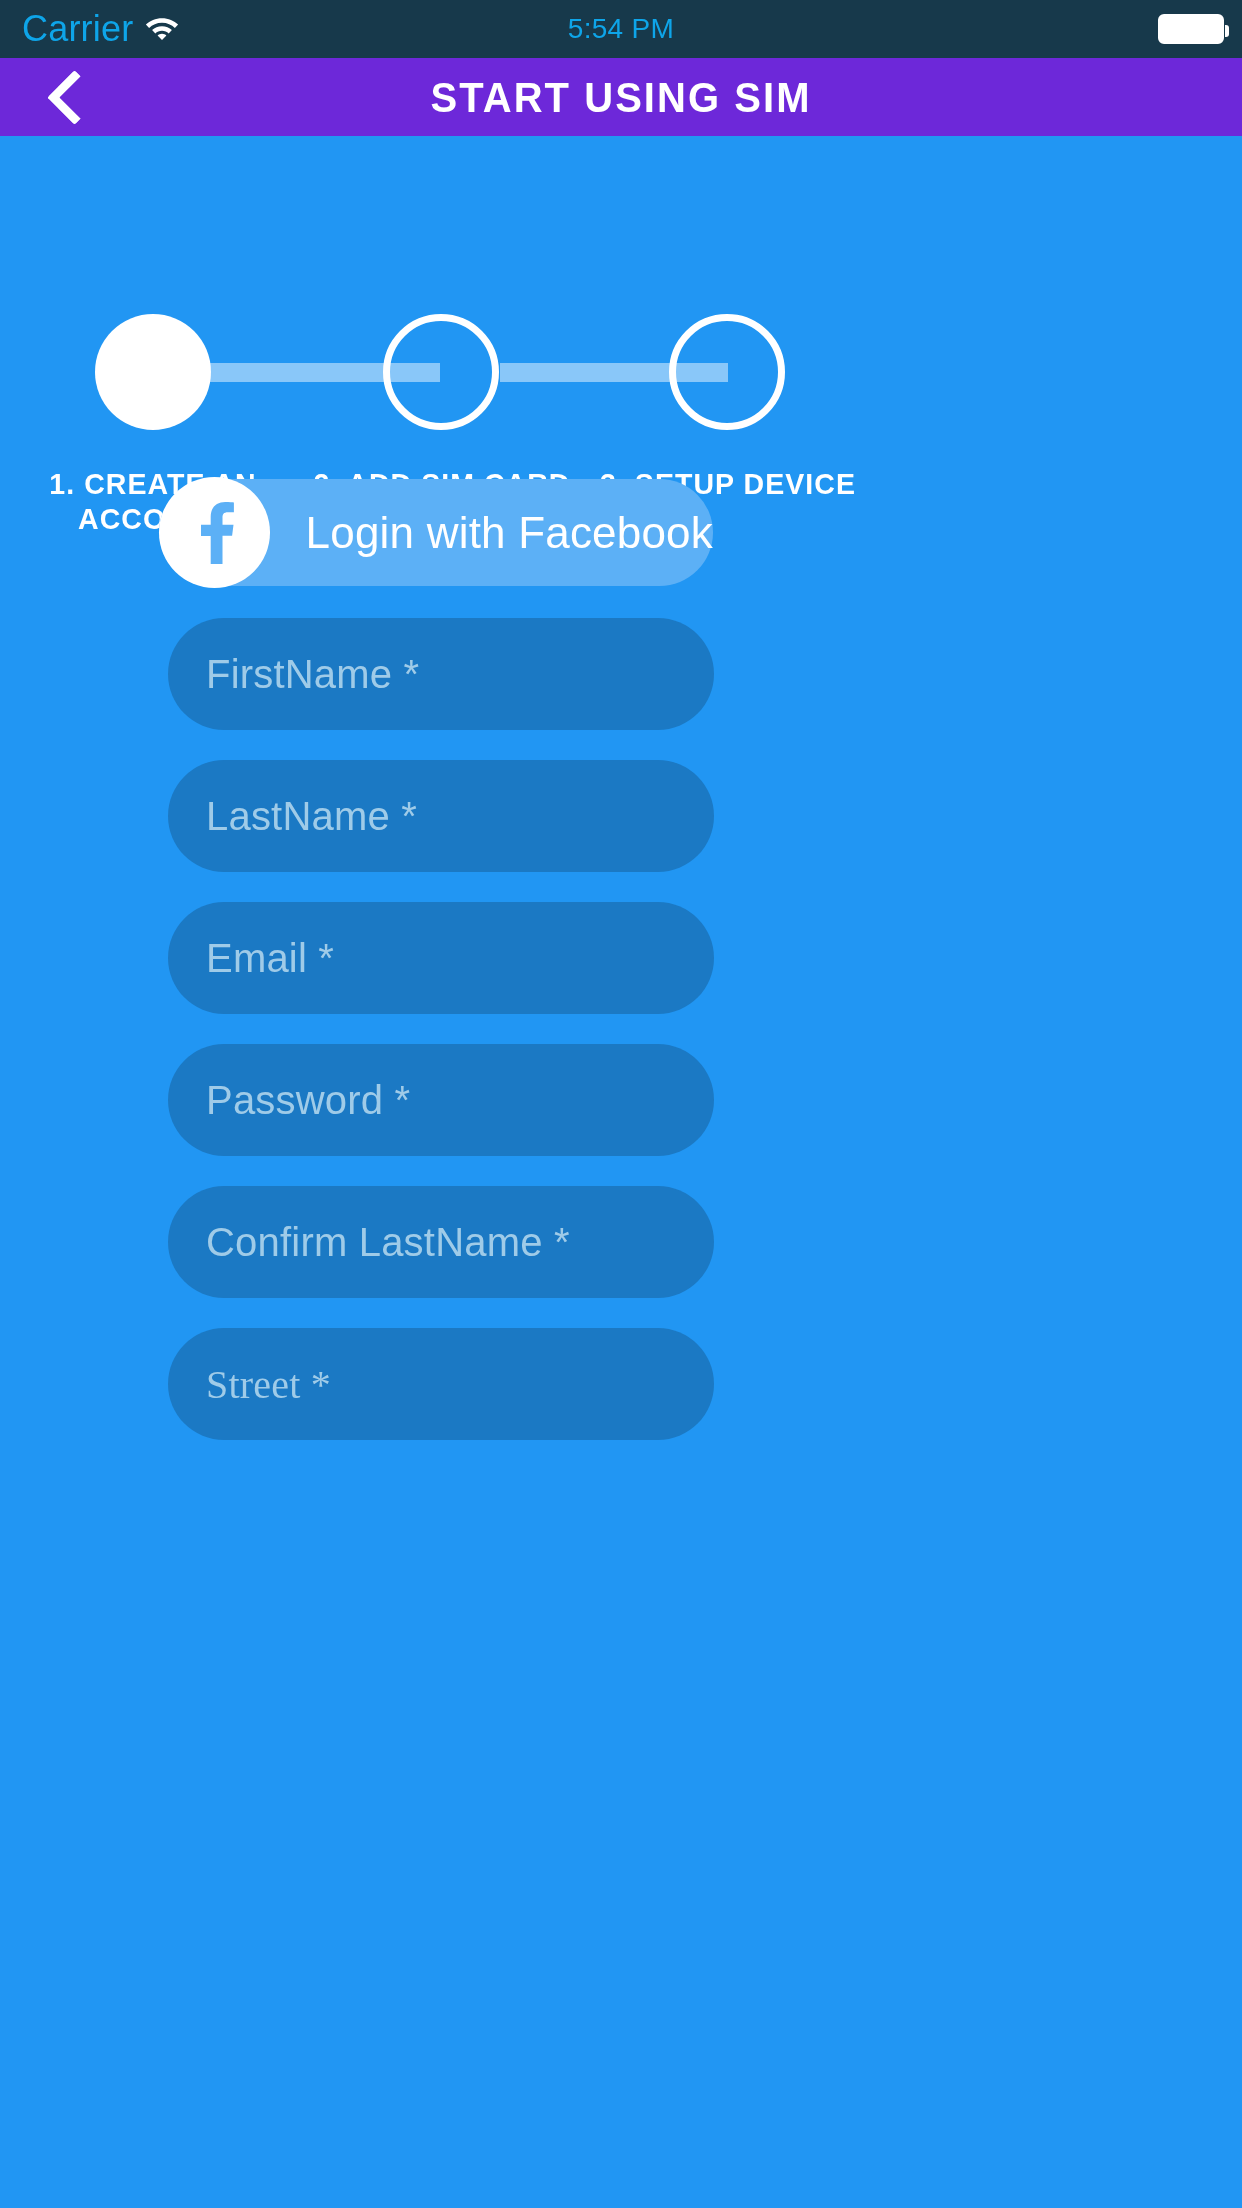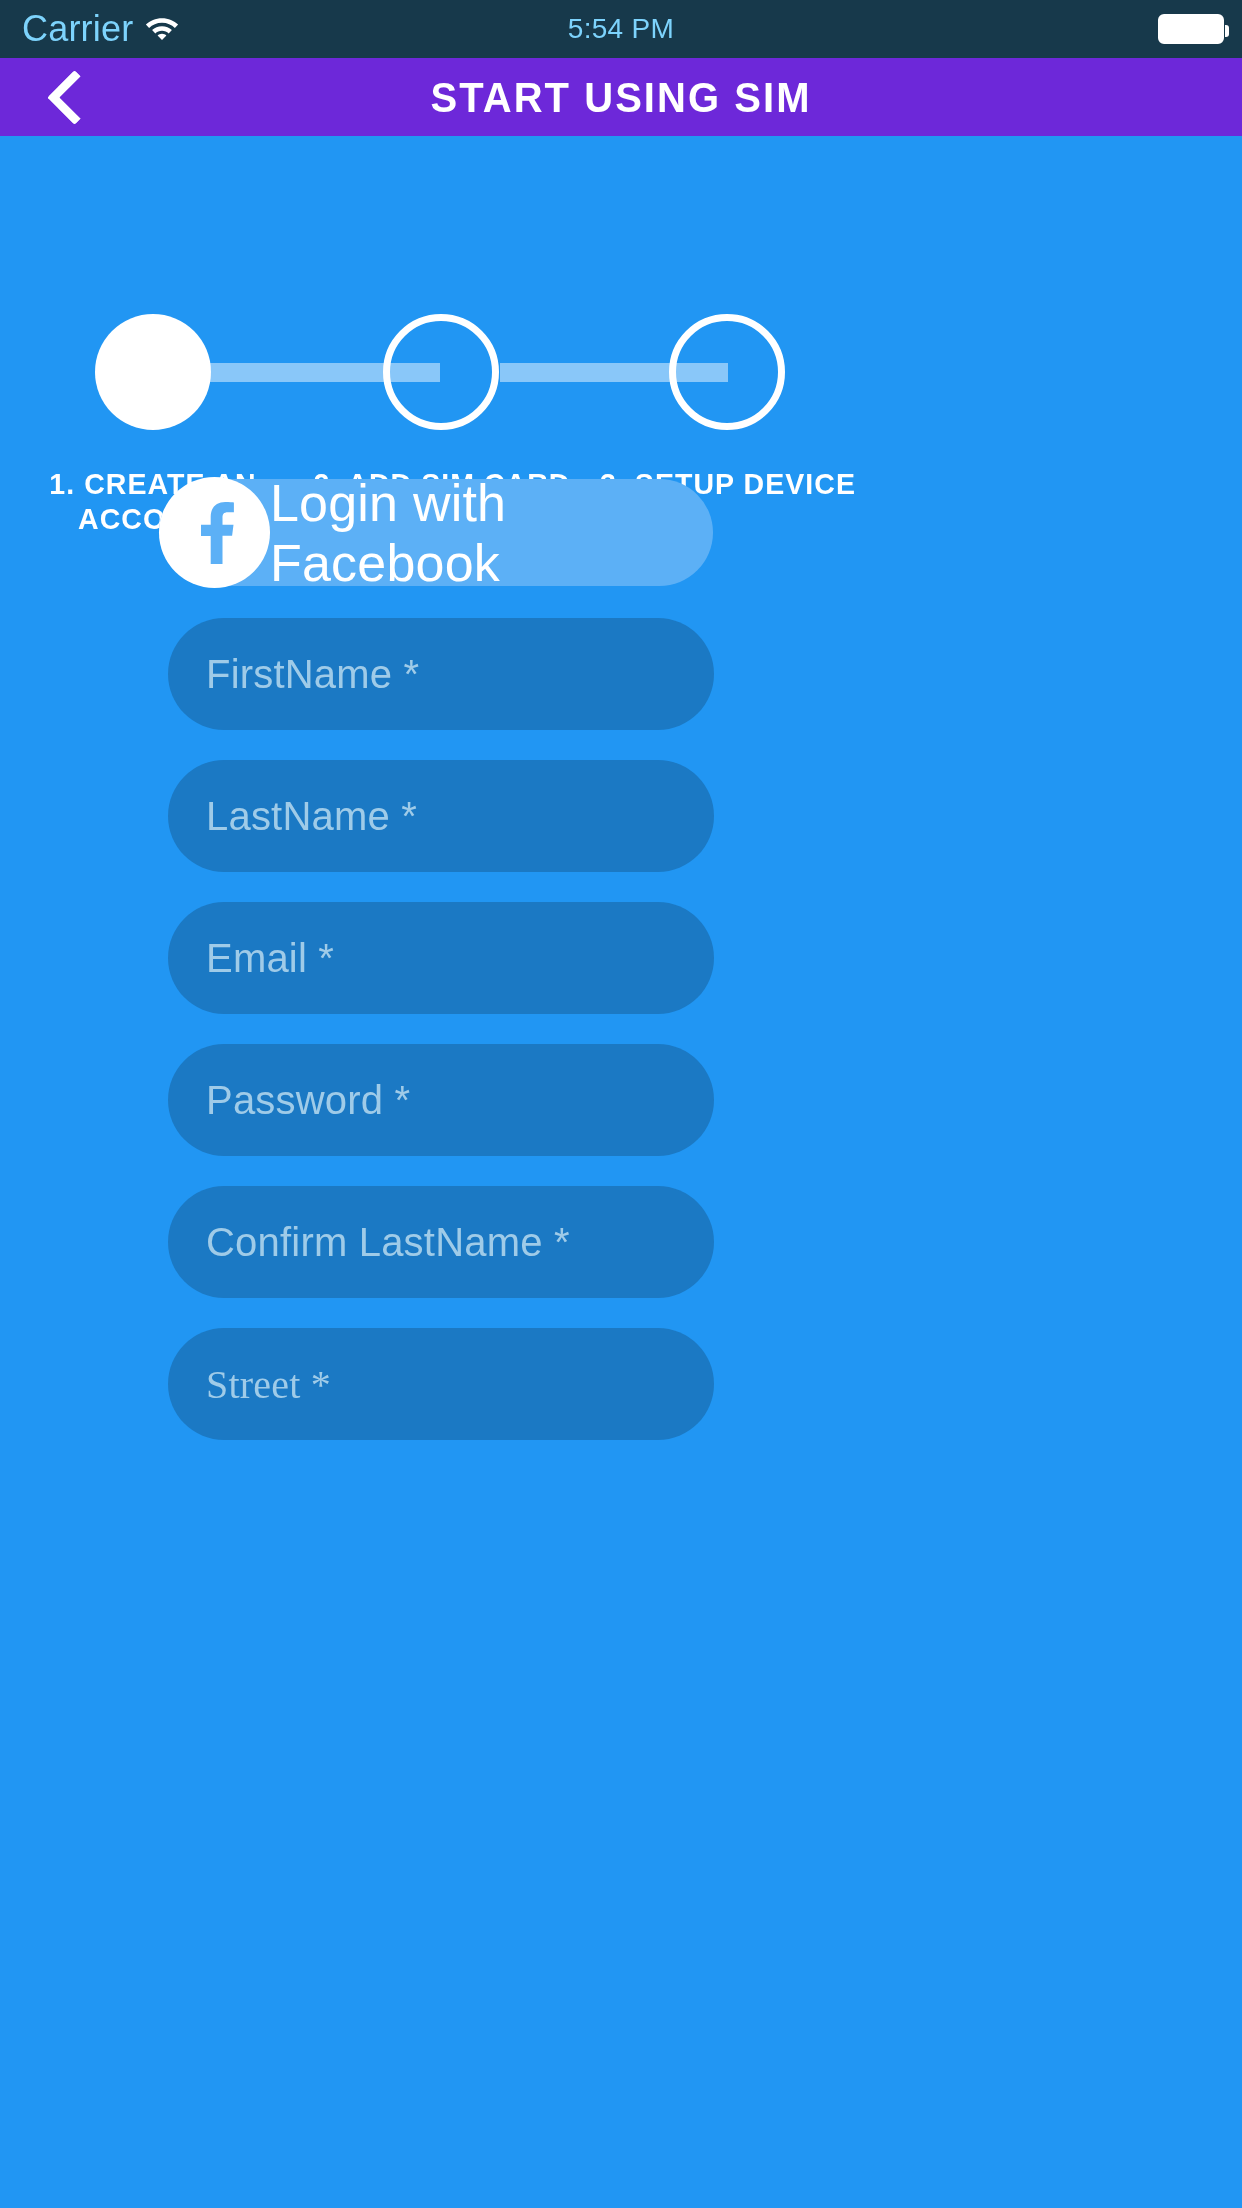--- a/index.html
+++ b/index.html
@@ -23,21 +23,21 @@
     overflow: hidden;
   }
 
   
   #status-bar {
     position: absolute;
     top: 0; left: 0;
     width: 1242px;
     height: 58px;
     background: #17394b;
-    color: #7dd3fc;
+    color: #0ea5e9;
   }
   .sb-left {
     position: absolute;
     left: 22px;
     top: 0;
     height: 58px;
     display: flex;
     align-items: center;
     gap: 12px;
   }
@@ -203,23 +203,23 @@
     border-radius: 50%;
     background: #ffffff;
     display: flex;
     align-items: center;
     justify-content: center;
   }
   #facebook-label {
     position: absolute;
     left: 111px;
     width: 443px;
-    text-align: left;
+    text-align: right;
     color: #ffffff;
-    font-size: 52px;
+    font-size: 44px;
     font-weight: 400;
     letter-spacing: 0.2px;
   }
 
   
   .field {
     position: absolute;
     left: 168px;
     width: 546px;
     height: 112px;

